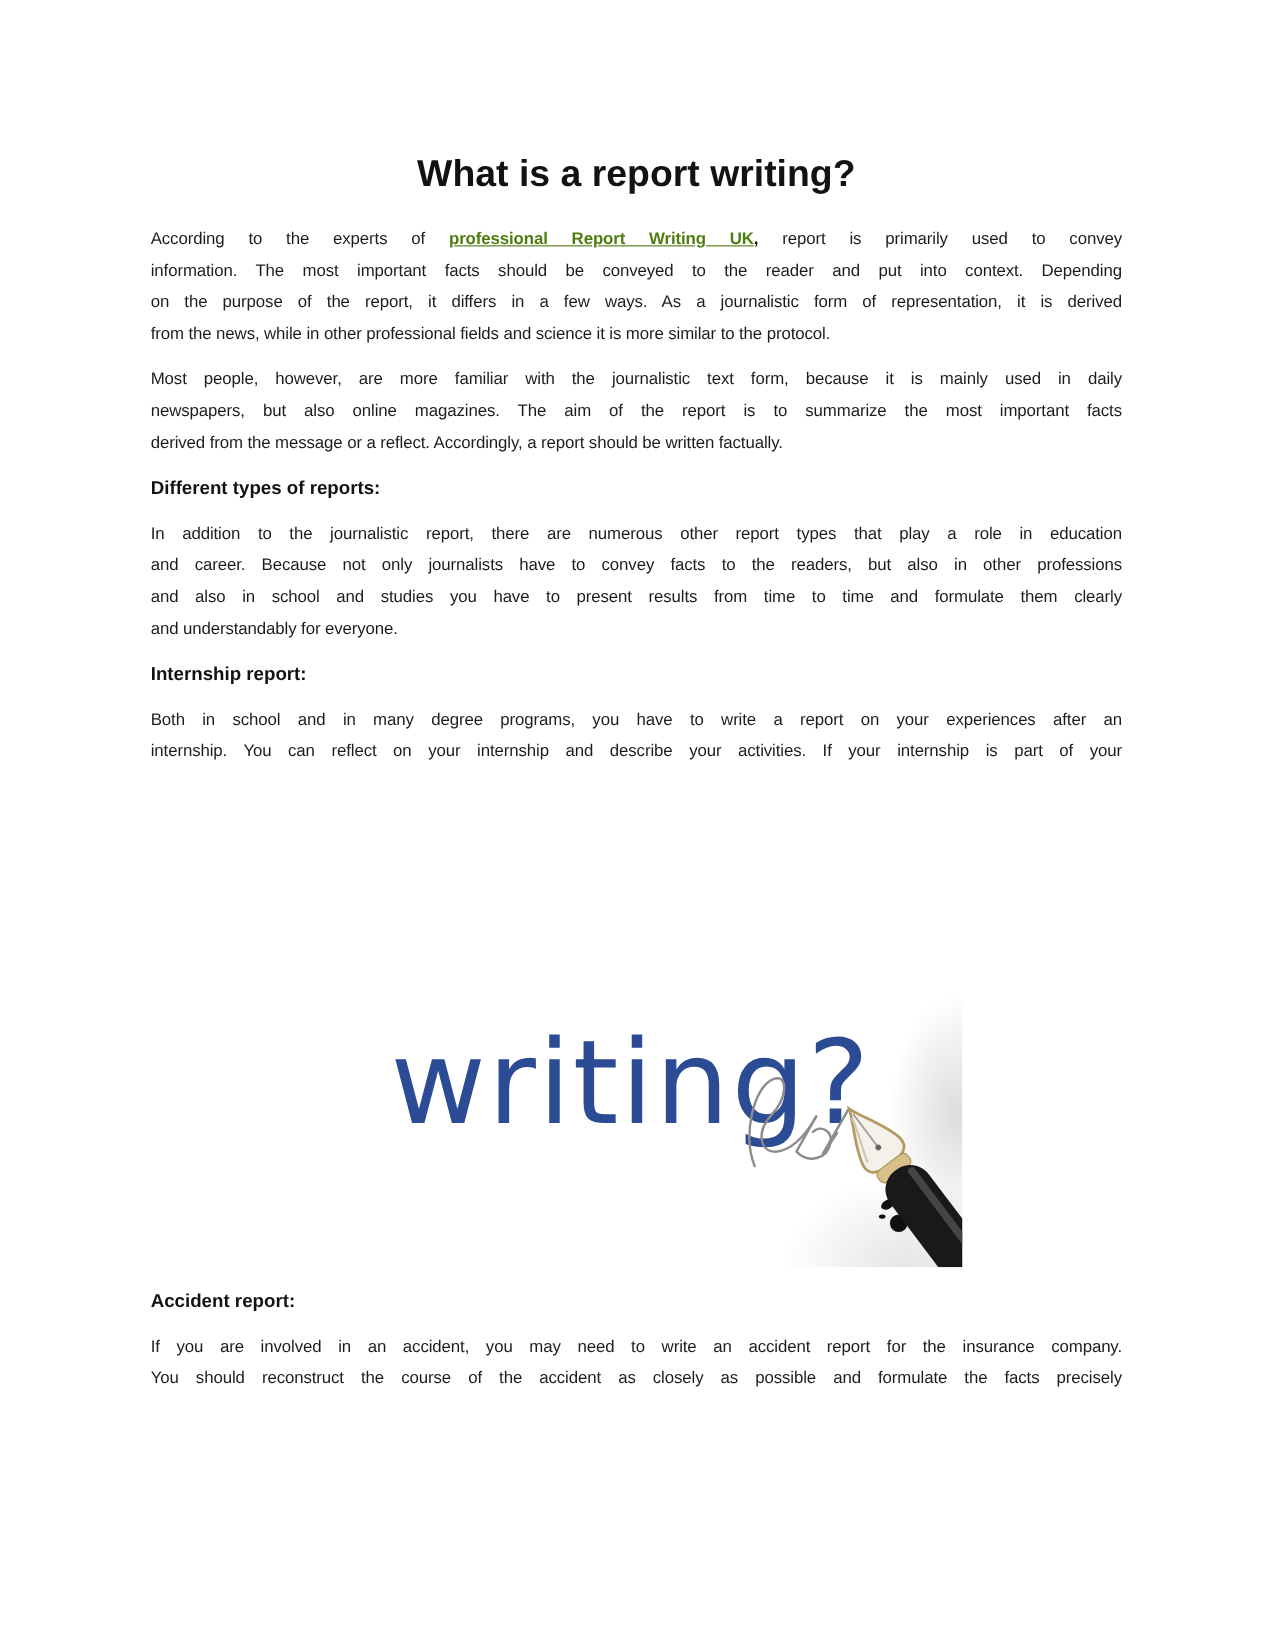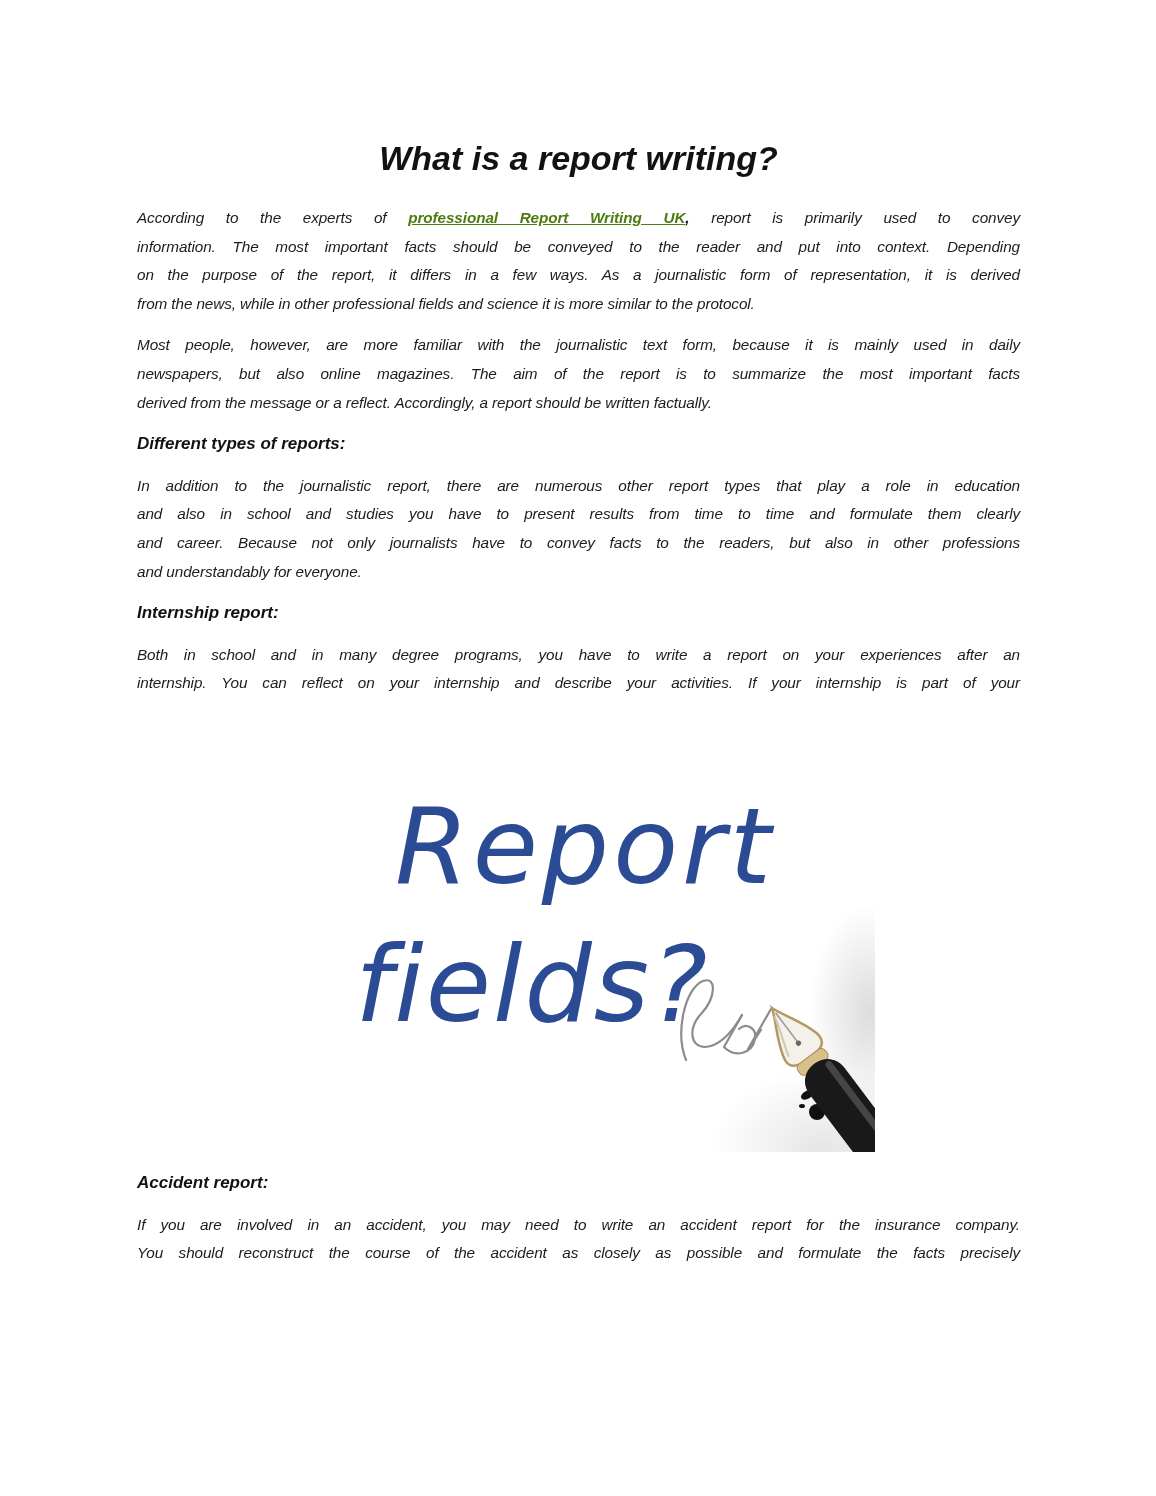--- a/index.html
+++ b/index.html
@@ -5,21 +5,20 @@
   html,body{margin:0;padding:0;background:#ffffff;}
   .page{
     position:relative;
     width:1156px;height:1372px;
     background:#ffffff;
     box-sizing:border-box;
     padding:138px 136px 0 137px;
     font-family:"Liberation Sans","DejaVu Sans",sans-serif;
     color:#1c1c1c;
     overflow:hidden;
-    font-style:italic;
   }
   .title{
     margin:0 0 26px 0;
     font-size:34px;line-height:40px;
     font-weight:700;text-align:center;color:#121212;
   }
   .para{margin:0 0 13px 0;font-size:15.3px;line-height:28.6px;letter-spacing:-0.1px;}
   .jline{text-align:justify;text-align-last:justify;}
   .jline.last{text-align-last:left;}
   .h{margin:0 0 13px 0;font-size:17px;line-height:28.6px;font-weight:700;color:#121212;}
@@ -75,36 +74,35 @@
   <div class="para">
     <div class="jline">Most people, however, are more familiar with the journalistic text form, because it is mainly used in daily</div>
     <div class="jline">newspapers, but also online magazines. The aim of the report is to summarize the most important facts</div>
     <div class="jline last">derived from the message or a reflect. Accordingly, a report should be written factually.</div>
   </div>
 
   <h2 class="h">Different types of reports:</h2>
 
   <div class="para">
     <div class="jline">In addition to the journalistic report, there are numerous other report types that play a role in education</div>
+    <div class="jline">and career. Because not only journalists have to convey facts to the readers, but also in other professions</div>
     <div class="jline">and also in school and studies you have to present results from time to time and formulate them clearly</div>
-    <div class="jline">and career. Because not only journalists have to convey facts to the readers, but also in other professions</div>
     <div class="jline last">and understandably for everyone.</div>
   </div>
 
   <h2 class="h">Internship report:</h2>
 
   <div class="para">
     <div class="jline">Both in school and in many degree programs, you have to write a report on your experiences after an</div>
     <div class="jline">internship. You can reflect on your internship and describe your activities. If your internship is part of your</div>
   </div>
 
   <div class="figure">
     <div class="photo-shade"></div>
-    <span class="fig-word fig-report">Report</span>
-    <span class="fig-word fig-writing">fields?</span>
+    <span class="fig-word fig-writing">writing?</span>
     <svg class="figsvg" viewBox="0 0 520 368">
 
       <g fill="none" stroke="#8c8c8c" stroke-width="2.2" stroke-linecap="round" stroke-linejoin="round">
         <path d="M331,276 C320,248 330,204 348,197 C362,192 361,214 346,230 C333,244 335,263 350,263 C366,262 379,245 387,231"></path>
         <path d="M387,231 L369,263 C380,274 397,270 400,255 C402,244 391,238 384,245"></path>
         <path d="M400,255 L406,246 L393,265 L416,225"></path>
       </g>
 
       <g fill="#10100f">
         <ellipse cx="452" cy="311" rx="6.5" ry="4" transform="rotate(-28 452 311)"></ellipse>

